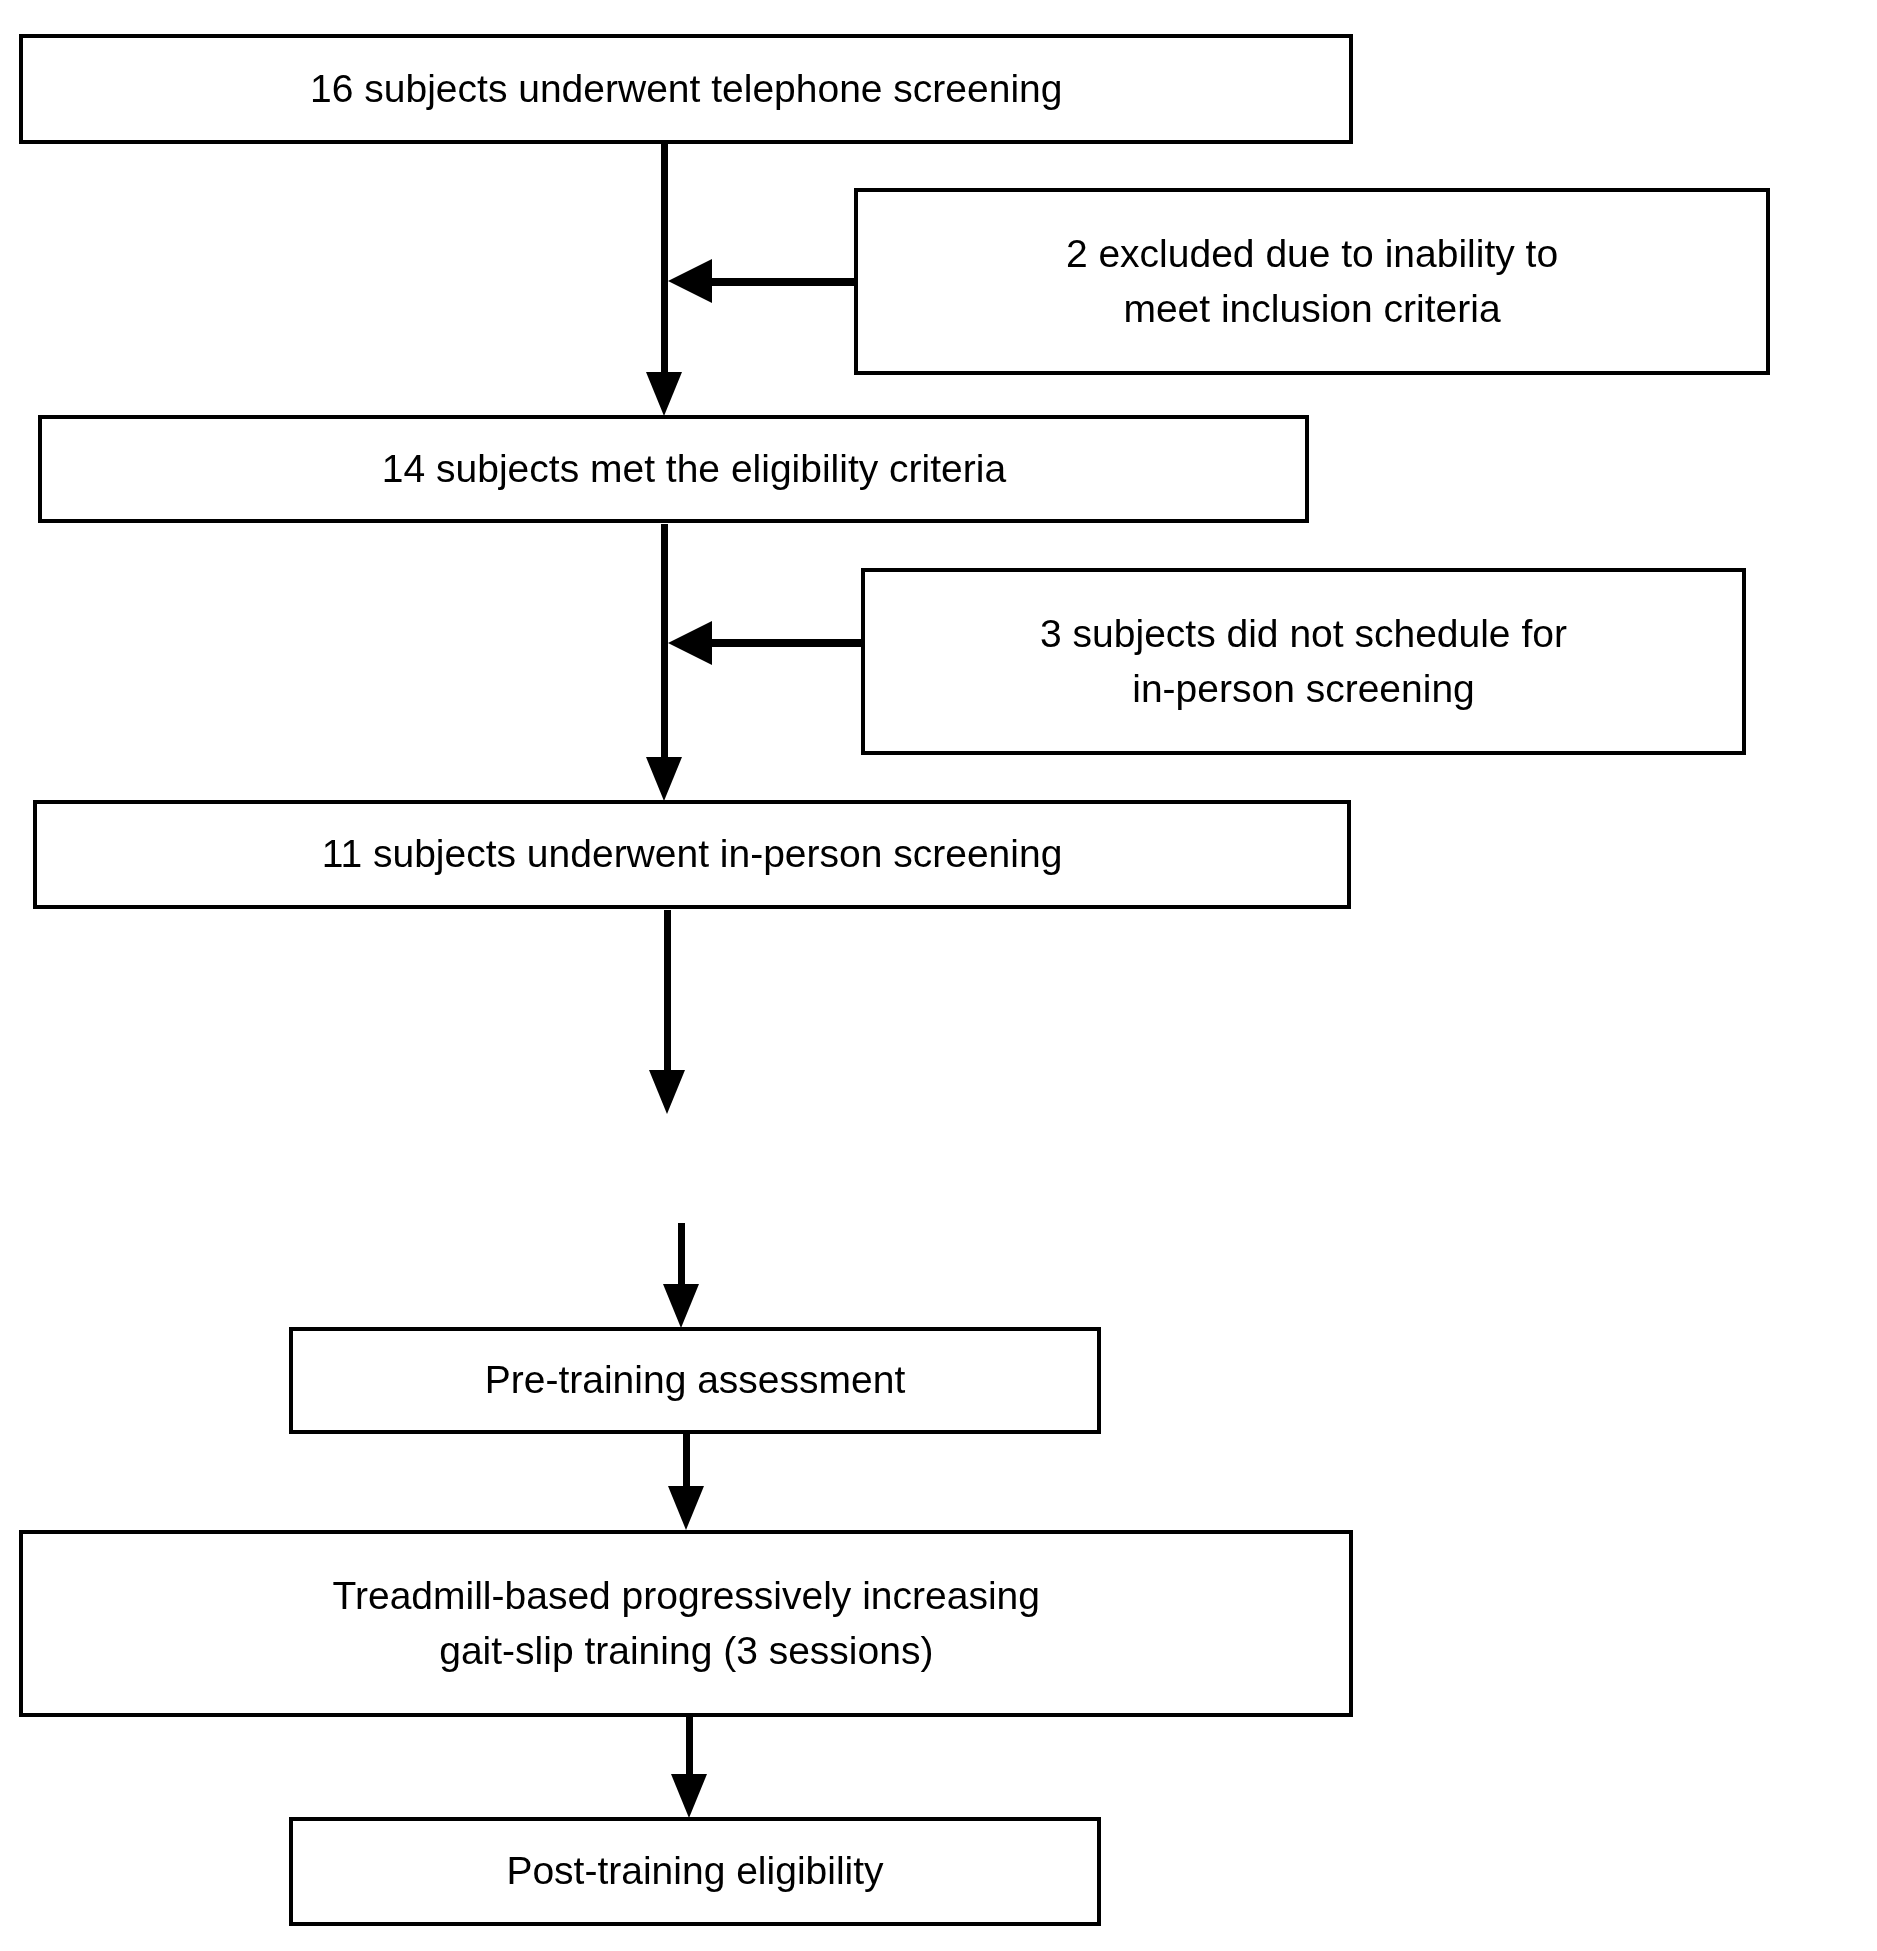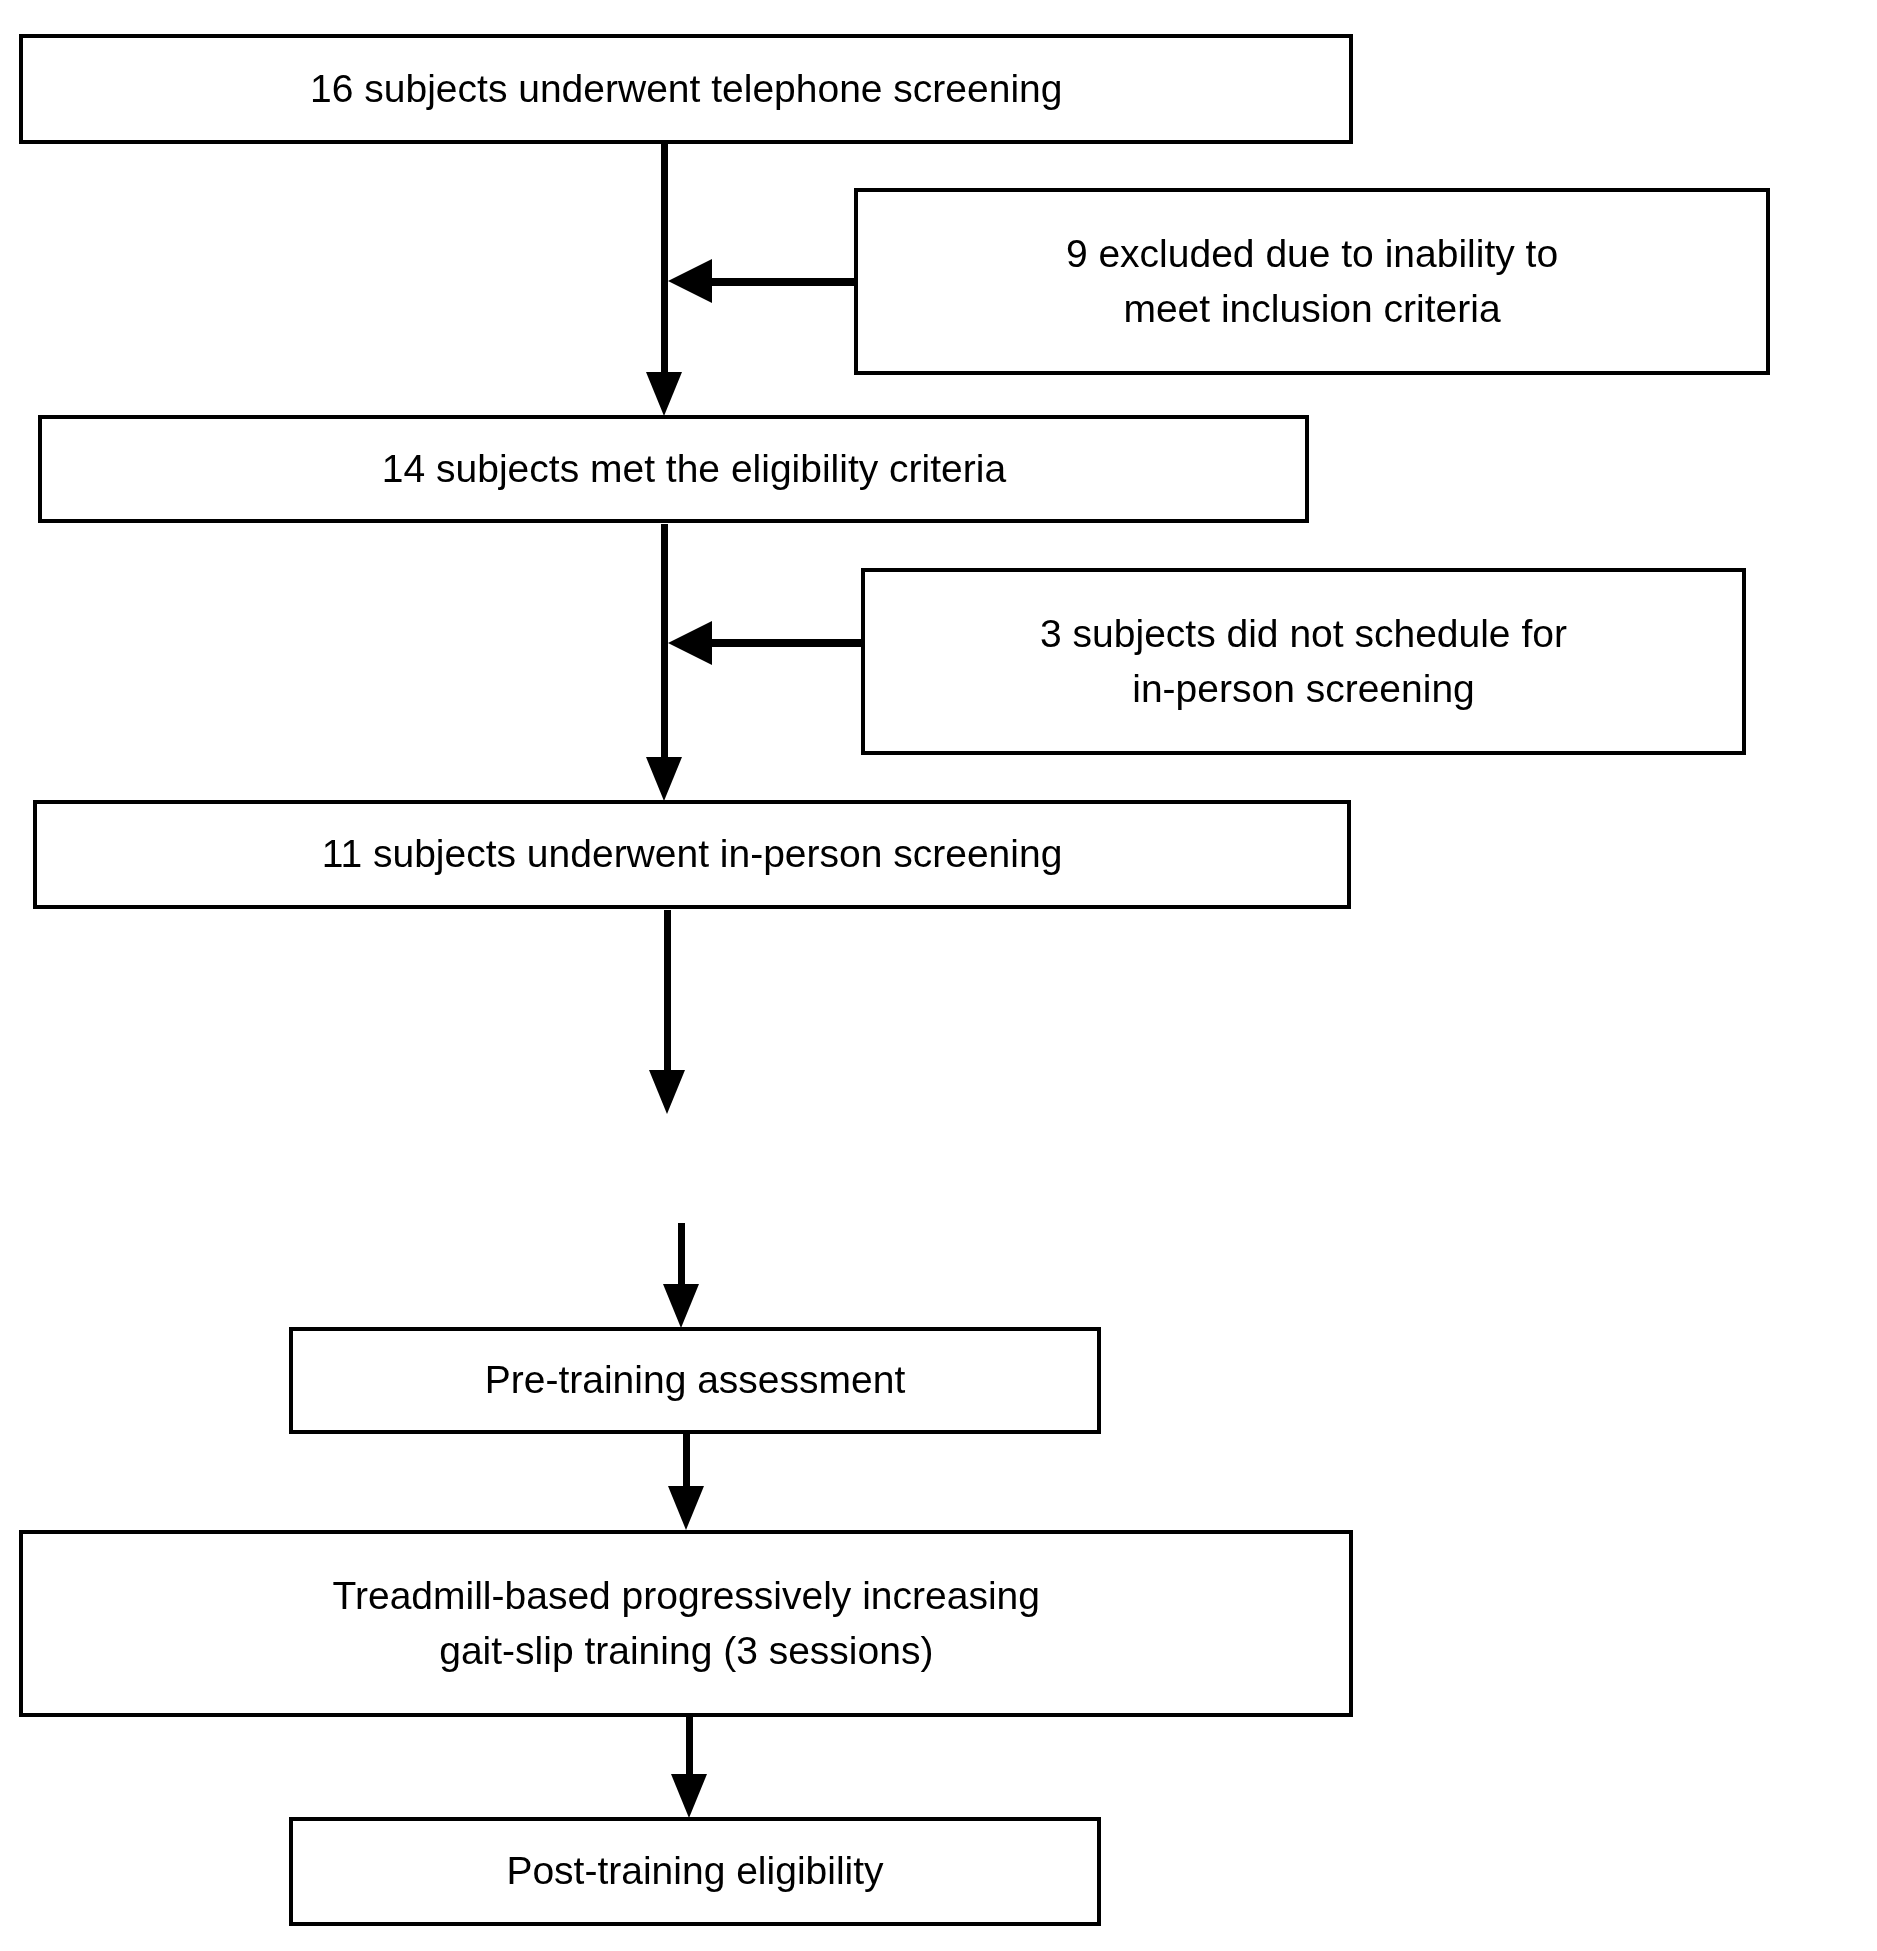--- a/index.html
+++ b/index.html
@@ -85,21 +85,21 @@
 </head>
 <body>
 
 <div id="diagram">
 
   <div class="box b1">
     <span class="line">16 subjects underwent telephone screening</span>
   </div>
 
   <div class="box b2">
-    <span class="line">9 excluded due to inability to</span>
+    <span class="line">2 excluded due to inability to</span>
     <span class="line">meet inclusion criteria</span>
   </div>
 
   <div class="box b3">
     <span class="line">14 subjects met the eligibility criteria</span>
   </div>
 
   <div class="box b4">
     <span class="line">3 subjects did not schedule for</span>
     <span class="line">in-person screening</span>

